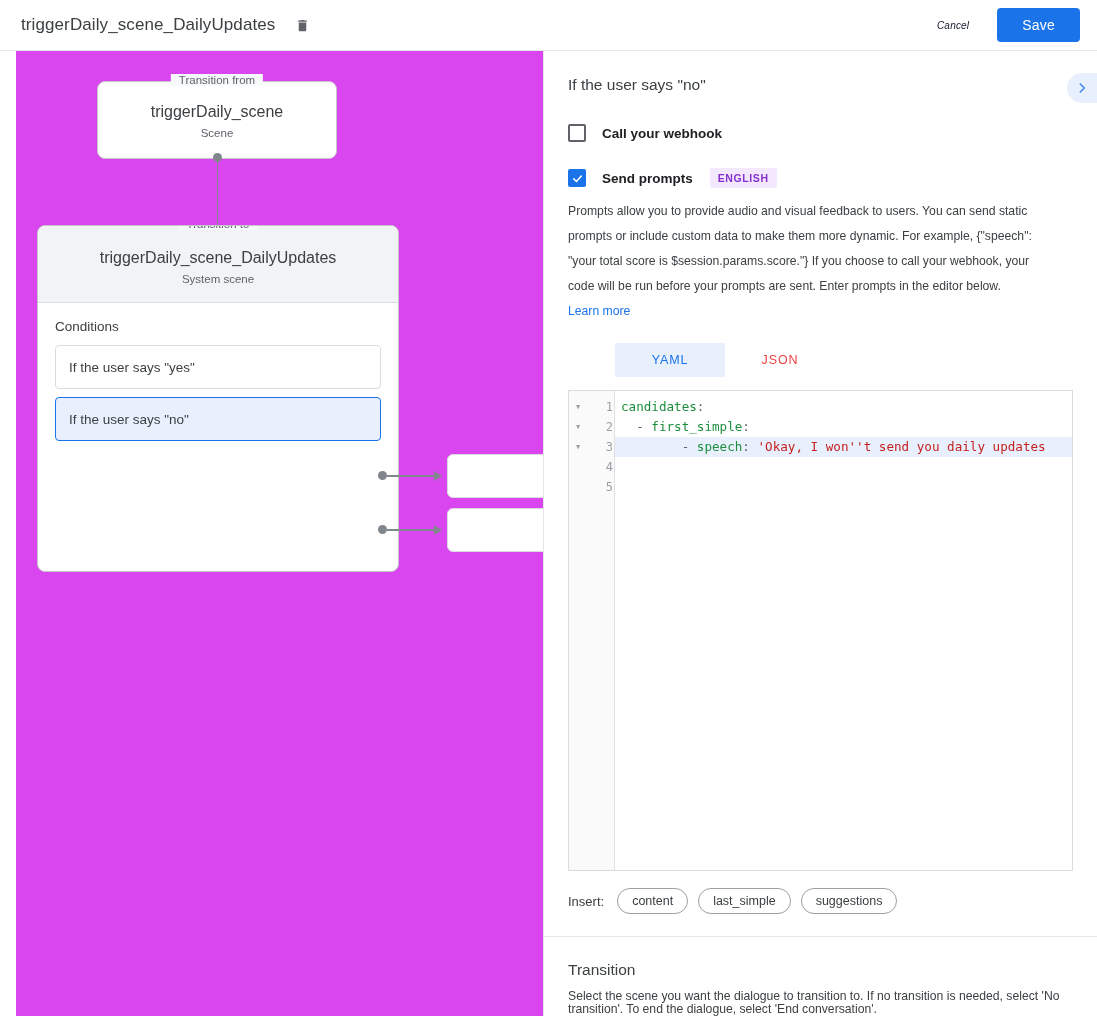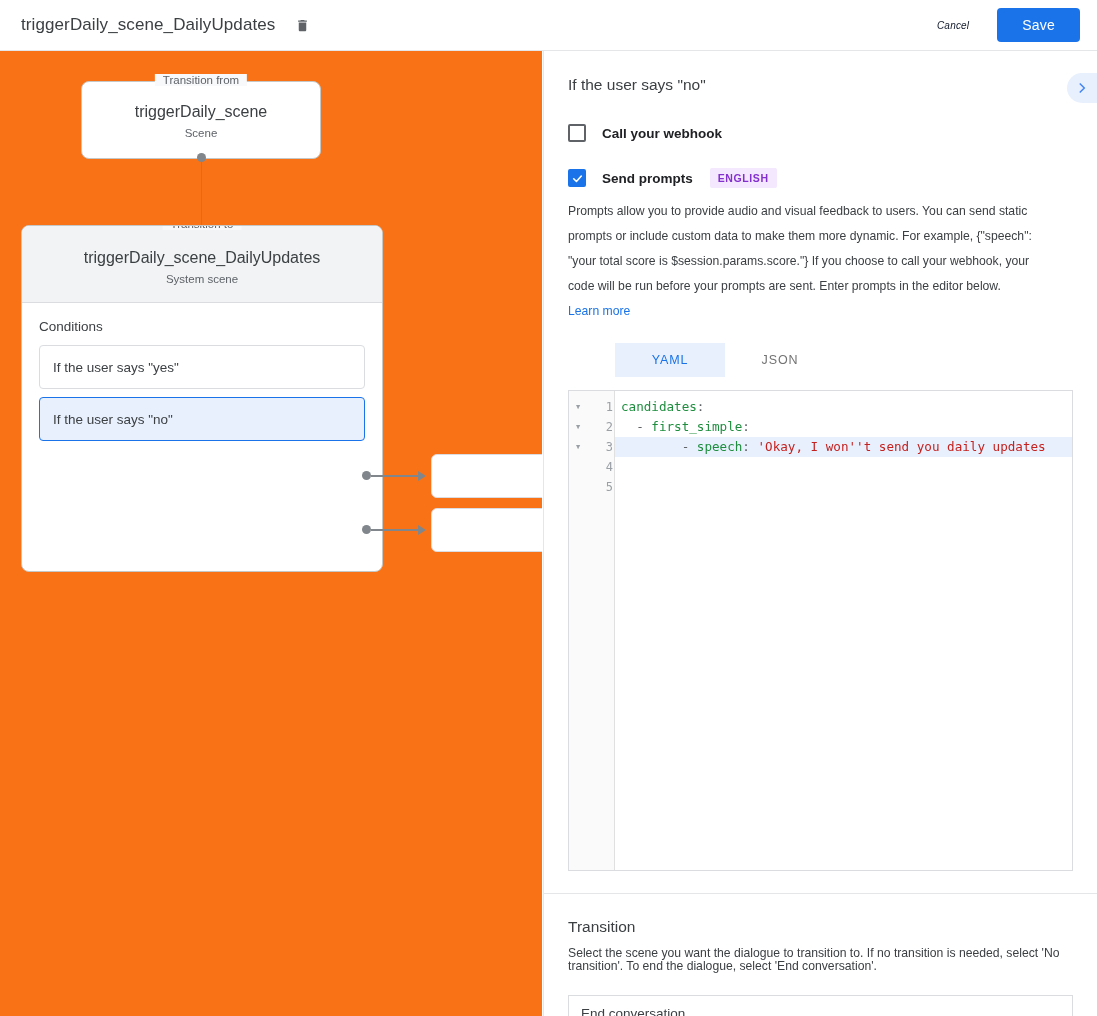--- a/index.html
+++ b/index.html
@@ -37,22 +37,22 @@
   }
   #save-btn {
     border: none; background: #1a73e8; color: #ffffff;
     font-size: 14px; font-family: inherit; font-weight: 500;
     padding: 9px 25px; border-radius: 4px; cursor: pointer;
     margin-left: 14px; letter-spacing: .2px;
   }
 
   
   #canvas {
-    position: absolute; left: 0; top: 51px; width: 542px; height: 965px;
-    background: #f97316; overflow: hidden;
+    position: absolute; left: 16px; top: 51px; width: 542px; height: 965px;
+    background: #d946ef; overflow: hidden;
   }
   .fieldset-card {
     position: absolute;
     border: 1px solid #c4c7c5;
     border-radius: 8px;
     background: #ffffff;
   }
   .fieldset-legend {
     position: absolute; top: -8px; left: 50%; transform: translateX(-50%);
     background: #f8f9fa; padding: 0 8px;
@@ -160,21 +160,21 @@
     padding: 0 24px; margin-top: 11px;
     font-size: 12.2px; line-height: 25px; color: #3c4043; max-width: 512px;
   }
   #learn-more { color: #1a73e8; text-decoration: none; cursor: pointer; }
 
   
   #fmt-tabs { display: flex; margin: 19px 24px 0 24px; padding-left: 47px; }
   .fmt-tab {
     width: 110px; height: 34px; display: flex; align-items: center;
     justify-content: center; font-size: 12.5px; letter-spacing: .9px;
-    color: #737373; cursor: pointer; font-weight: 500; border: none;
+    color: #ef4444; cursor: pointer; font-weight: 500; border: none;
     background: transparent; font-family: inherit;
   }
   .fmt-tab.active { background: #e8f0fe; color: #1a73e8; }
 
   
   #editor {
     margin: 13px 24px 0 24px; height: 481px;
     border: 1px solid #dadce0; display: flex; overflow: hidden;
     background: #ffffff;
   }
@@ -338,20 +338,26 @@
         </div>
     </div>
     <div id="code">
         <div class="code-row"><span class="k">candidates</span><span class="p">:</span></div>
         <div class="code-row">  <span class="d">- </span><span class="k">first_simple</span><span class="p">:</span></div>
         <div class="code-row hl">        <span class="d">- </span><span class="k">speech</span><span class="p">:</span> <span class="s">'Okay, I won''t send you daily updates</span></div>
         <div class="code-row"></div>
       </div>
   </div>
 
+  <div id="insert-row">
+    <div id="insert-label">Insert:</div>
+    <button class="chip">content</button>
+    <button class="chip">last_simple</button>
+    <button class="chip">suggestions</button>
+  </div>
 
   <div id="panel-divider"></div>
 
   <div id="transition-sec">
     <div id="transition-title">Transition</div>
     <div id="transition-desc">Select the scene you want the dialogue to transition to. If no transition is needed, select 'No transition'. To end the dialogue, select 'End conversation'.</div>
     <div id="transition-select">
       <span>End conversation</span>
 
     </div>

